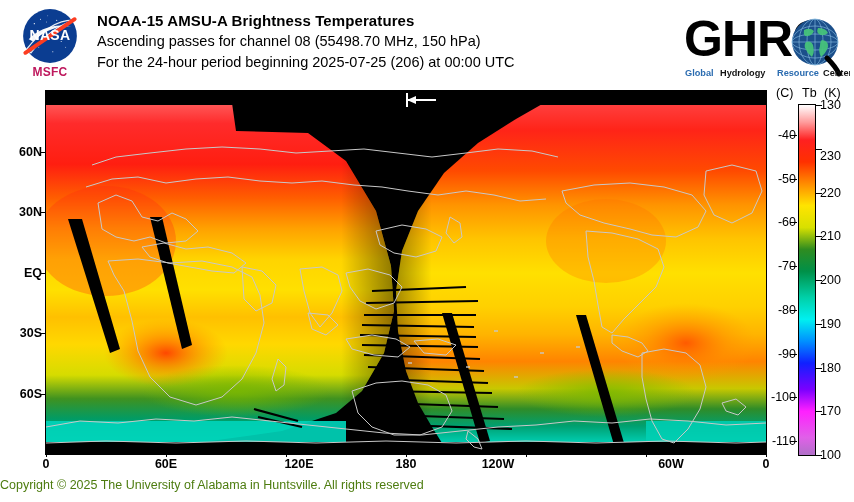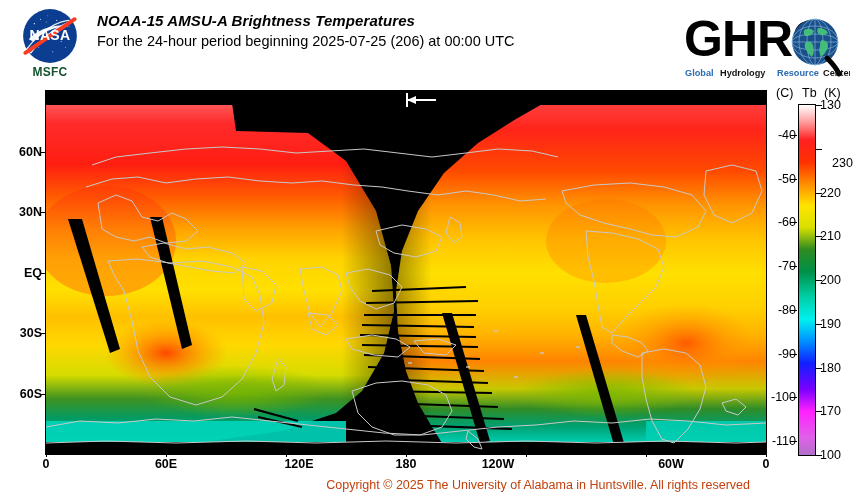--- a/index.html
+++ b/index.html
@@ -5,24 +5,24 @@
   html,body{margin:0;padding:0;background:#ffffff;}
   body{width:854px;height:502px;position:relative;overflow:hidden;
        font-family:"Liberation Sans","DejaVu Sans",sans-serif;color:#000;}
 
   
   #header{position:absolute;left:0;top:0;width:854px;height:88px;}
 
   #nasa-logo{position:absolute;left:14px;top:6px;width:72px;height:78px;}
   #nasa-ball{position:absolute;left:8px;top:2px;width:56px;height:56px;}
   #msfc{position:absolute;left:0;top:59px;width:72px;text-align:center;
-        font-size:12px;font-weight:bold;letter-spacing:.3px;color:#14532d;}
+        font-size:12px;font-weight:bold;letter-spacing:.3px;color:#be185d;}
 
   #title-block{position:absolute;left:97px;top:10px;width:580px;}
-  #t-line1{font-size:15px;font-weight:bold;line-height:21px;letter-spacing:.1px;font-style:italic;}
+  #t-line1{font-size:15px;font-weight:bold;line-height:21px;letter-spacing:.1px;}
   #t-line2,#t-line3{font-size:14.5px;font-weight:normal;line-height:21px;}
 
   #ghrc-logo{position:absolute;left:682px;top:6px;width:168px;height:76px;}
 
   
   #plot-wrap{position:absolute;left:45px;top:90px;width:722px;height:365px;}
   #plot-frame{position:absolute;inset:0;border:1px solid #000;box-sizing:border-box;
               background:#000;overflow:hidden;}
   #map-canvas{position:absolute;left:0;top:0;width:720px;height:363px;}
   #yaxis span{position:absolute;right:0;font-size:12.5px;font-weight:bold;
@@ -45,22 +45,22 @@
             border:1px solid #000;box-sizing:border-box;}
   #cbar-grad{position:absolute;inset:0;}
   .cb-left{position:absolute;right:58px;font-size:12.5px;white-space:nowrap;
            transform:translateY(-50%);text-align:right;}
   .cb-right{position:absolute;left:44px;font-size:12.5px;white-space:nowrap;
             transform:translateY(-50%);}
   .cb-tl{position:absolute;left:14px;width:7px;height:1px;background:#000;}
   .cb-tr{position:absolute;left:39px;width:7px;height:1px;background:#000;}
 
   
-  #copyright{position:absolute;left:0;top:478px;width:750px;text-align:right;
-             font-size:12.5px;color:#c2410c;}
+  #copyright{position:absolute;left:0;top:478px;width:854px;text-align:left;
+             font-size:12.5px;color:#4d7c0f;}
 </style>
 </head>
 <body>
 
 <div id="header">
 
   <div id="nasa-logo">
     <svg id="nasa-ball" viewBox="0 0 100 100">
       <circle cx="50" cy="50" r="48" fill="#0b3d91"></circle>
       <g fill="#ffffff">
@@ -80,20 +80,21 @@
       <path d="M12 56 C30 36 62 26 88 34 C66 30 36 42 20 60 Z" fill="#ffffff" opacity="0.95"></path>
       <path d="M8 74 C34 40 66 20 94 22 C70 28 40 48 16 80 Z" fill="none" stroke="#ffffff" stroke-width="2.2" opacity="0.9"></path>
       <path d="M6 80 L94 20" stroke="#fc3d21" stroke-width="7" stroke-linecap="round"></path>
       <text x="50" y="58" font-family="Liberation Sans, sans-serif" font-size="25" font-weight="bold" fill="#ffffff" text-anchor="middle" letter-spacing="0.5">NASA</text>
     </svg>
     <div id="msfc">MSFC</div>
   </div>
 
   <div id="title-block">
     <div id="t-line1">NOAA-15 AMSU-A Brightness Temperatures</div>
+    <div id="t-line2">Ascending passes for channel 08 (55498.70 MHz, 150 hPa)</div>
     <div id="t-line3">For the 24-hour period beginning 2025-07-25 (206) at 00:00 UTC</div>
   </div>
 
   <svg id="ghrc-logo" viewBox="0 0 168 76">
     <text x="2" y="50" font-family="Liberation Sans, sans-serif" font-size="50" font-weight="bold" fill="#000000" letter-spacing="-1">GHRC</text>
     <g>
       <circle cx="133" cy="36" r="23" fill="#1b4f8a"></circle>
       <g stroke="#8fc4e8" stroke-width="0.7" fill="none" opacity="0.85">
         <ellipse cx="133" cy="36" rx="23" ry="8"></ellipse>
         <ellipse cx="133" cy="36" rx="23" ry="16"></ellipse>
@@ -340,21 +341,21 @@
   <div id="cbar-head">
     <span class="u1">(C)</span>
     <span class="u2">Tb</span>
     <span class="u3">(K)</span>
   </div>
   <div id="cbar-box">
     <div id="cbar-grad" style="background: linear-gradient(rgb(255, 255, 255) 0%, rgb(255, 154, 154) 5%, rgb(255, 32, 32) 10%, rgb(255, 48, 0) 16.25%, rgb(255, 140, 0) 22.5%, rgb(255, 228, 0) 28.75%, rgb(216, 224, 0) 35%, rgb(47, 140, 32) 41.25%, rgb(0, 144, 72) 47.5%, rgb(0, 208, 168) 55%, rgb(0, 240, 240) 61.25%, rgb(0, 144, 255) 67.5%, rgb(16, 32, 255) 73.75%, rgb(122, 0, 255) 81.25%, rgb(255, 32, 255) 87.5%, rgb(224, 96, 232) 95%, rgb(176, 112, 200) 100%);"></div>
   </div>
 <div class="cb-right" style="top: 19px;">130</div>
     <div class="cb-tr" style="top: 19px;"></div>
-    <div class="cb-right" style="top: 77px; margin-left: 12px;">230</div>
+    <div class="cb-right" style="top: 70px;">230</div>
     <div class="cb-tr" style="top: 62.75px;"></div>
     <div class="cb-right" style="top: 106.5px;">220</div>
     <div class="cb-tr" style="top: 106.5px;"></div>
     <div class="cb-right" style="top: 150.25px;">210</div>
     <div class="cb-tr" style="top: 150.25px;"></div>
     <div class="cb-right" style="top: 194px;">200</div>
     <div class="cb-tr" style="top: 194px;"></div>
     <div class="cb-right" style="top: 237.75px; text-align: right;">190</div>
     <div class="cb-tr" style="top: 237.75px;"></div>
     <div class="cb-right" style="top: 281.5px;">180</div>

